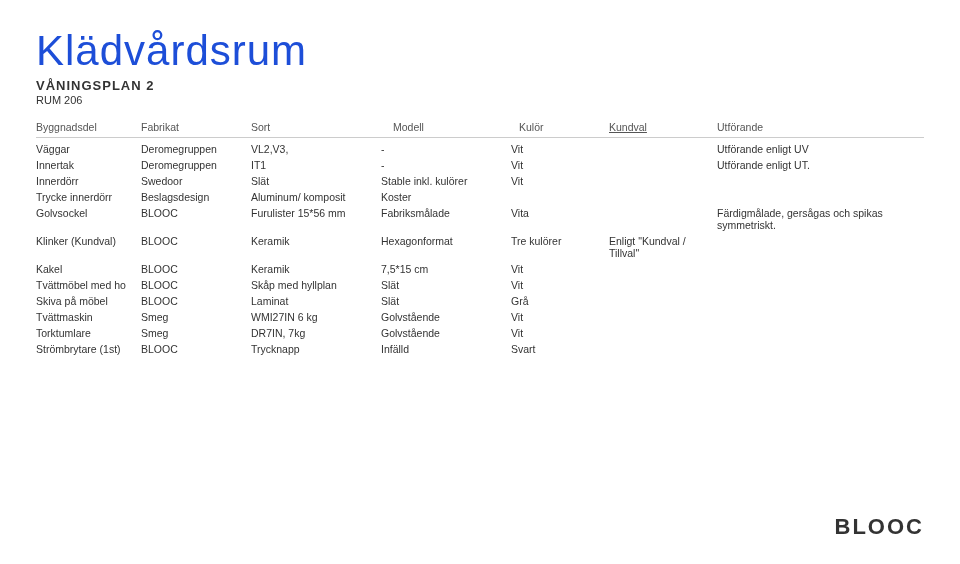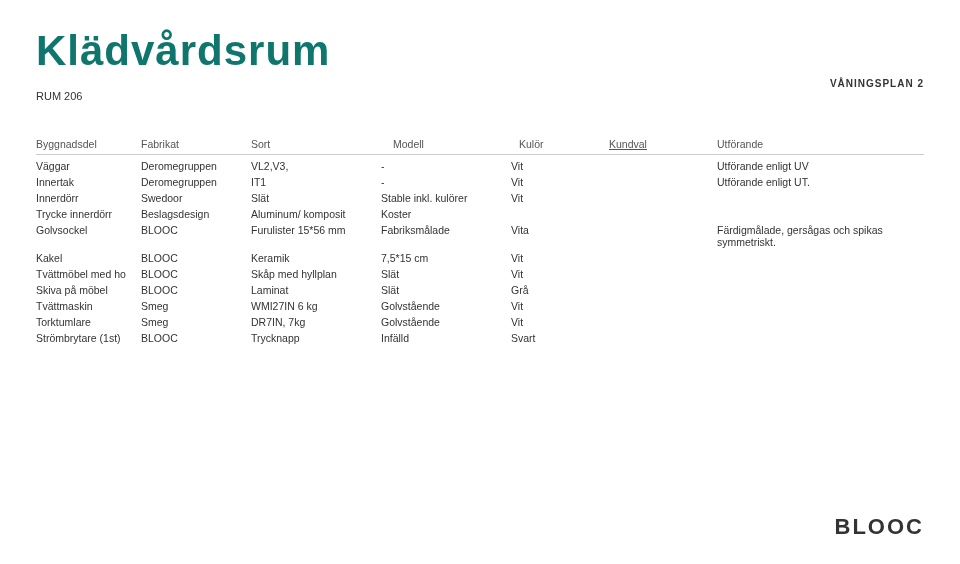--- a/index.html
+++ b/index.html
@@ -16,39 +16,38 @@
       color: #333;
       overflow: hidden;
     }
     .page {
       padding: 28px 36px 20px 36px;
       position: relative;
       height: 100%;
     }
     .main-title {
       font-size: 42px;
-      font-weight: 700;
-      color: #0f766e;
+      font-weight: 400;
+      color: #1d4ed8;
       letter-spacing: 1px;
       margin-bottom: 4px;
       line-height: 1.1;
     }
     .floor-label {
-      font-size: 10px;
+      font-size: 13px;
       font-weight: 700;
       color: #333;
       letter-spacing: 1px;
       margin-bottom: 1px;
       margin-top: 2px;
-      text-align: right;
     }
     .room-label {
       font-size: 11px;
       color: #333;
-      margin-bottom: 33px;
+      margin-bottom: 12px;
     }
     .table-wrapper {
       width: 100%;
     }
     table {
       width: 100%;
       border-collapse: collapse;
       font-size: 10.5px;
     }
     thead tr th {
@@ -149,20 +148,29 @@
           <tr>
             <td>Golvsockel</td>
             <td>BLOOC</td>
             <td>Furulister 15*56 mm</td>
             <td>Fabriksmålade</td>
             <td>Vita</td>
             <td></td>
             <td>Färdigmålade, gersågas och spikas symmetriskt.</td>
           </tr>
           <tr>
+            <td>Klinker (Kundval)</td>
+            <td>BLOOC</td>
+            <td>Keramik</td>
+            <td>Hexagonformat</td>
+            <td>Tre kulörer</td>
+            <td>Enligt "Kundval / Tillval"</td>
+            <td></td>
+          </tr>
+          <tr>
             <td>Kakel</td>
             <td>BLOOC</td>
             <td>Keramik</td>
             <td>7,5*15 cm</td>
             <td>Vit</td>
             <td></td>
             <td></td>
           </tr>
           <tr>
             <td>Tvättmöbel med ho</td>

